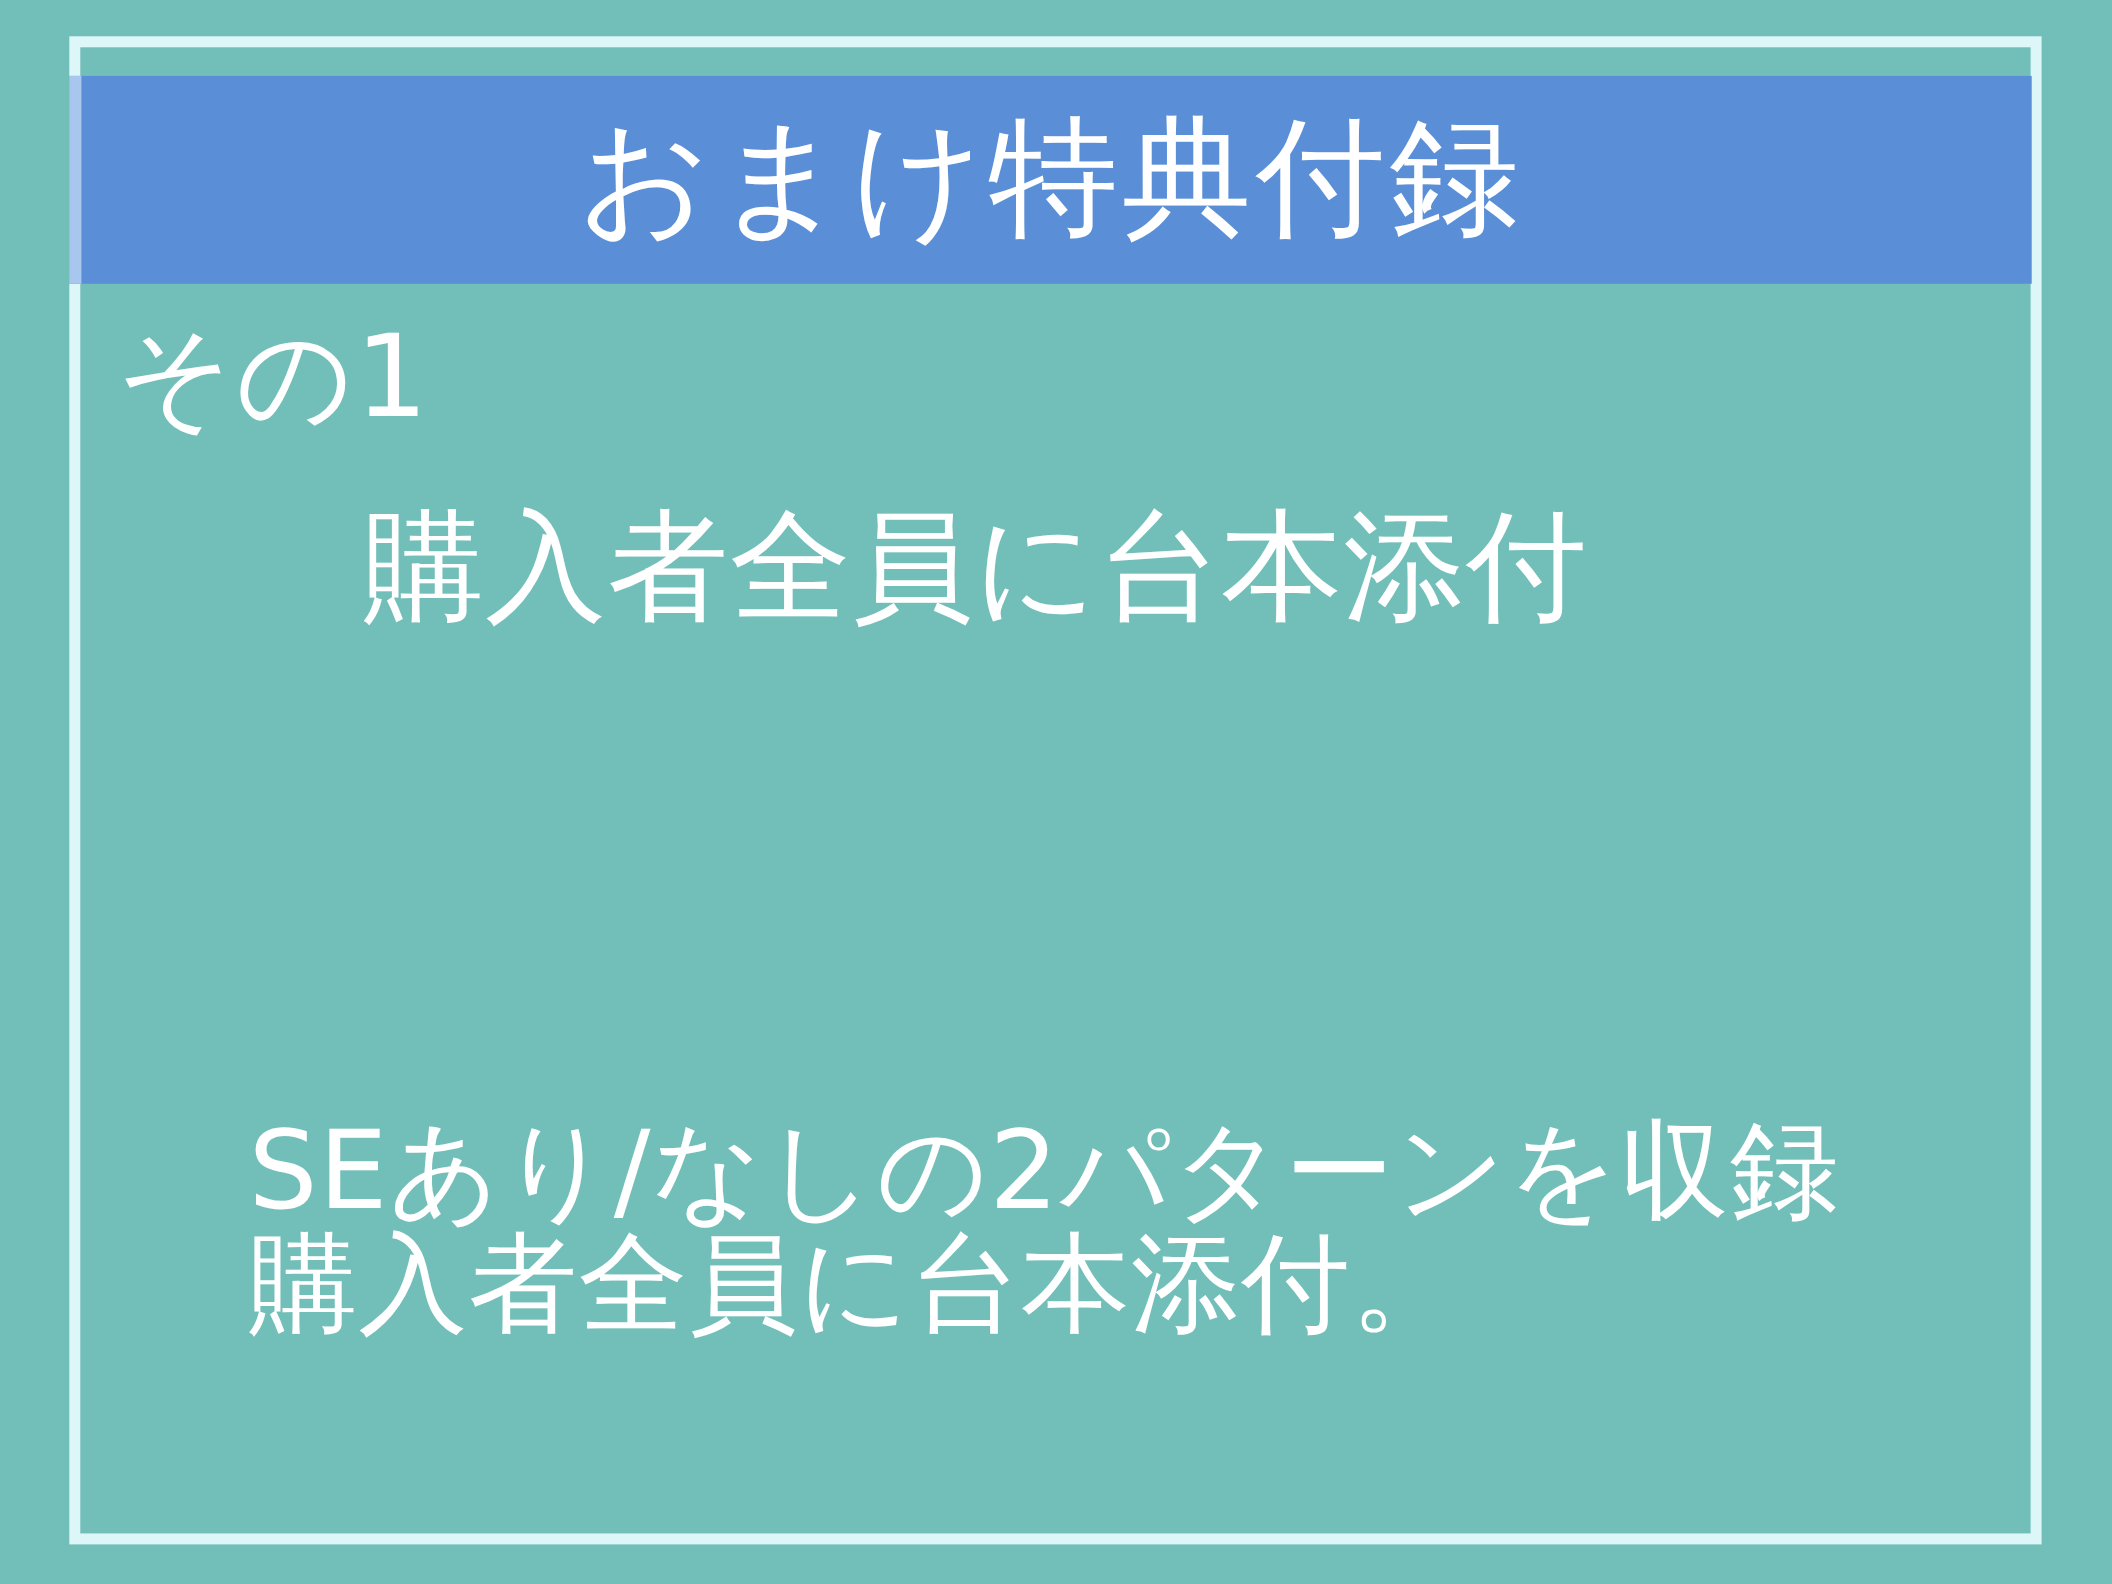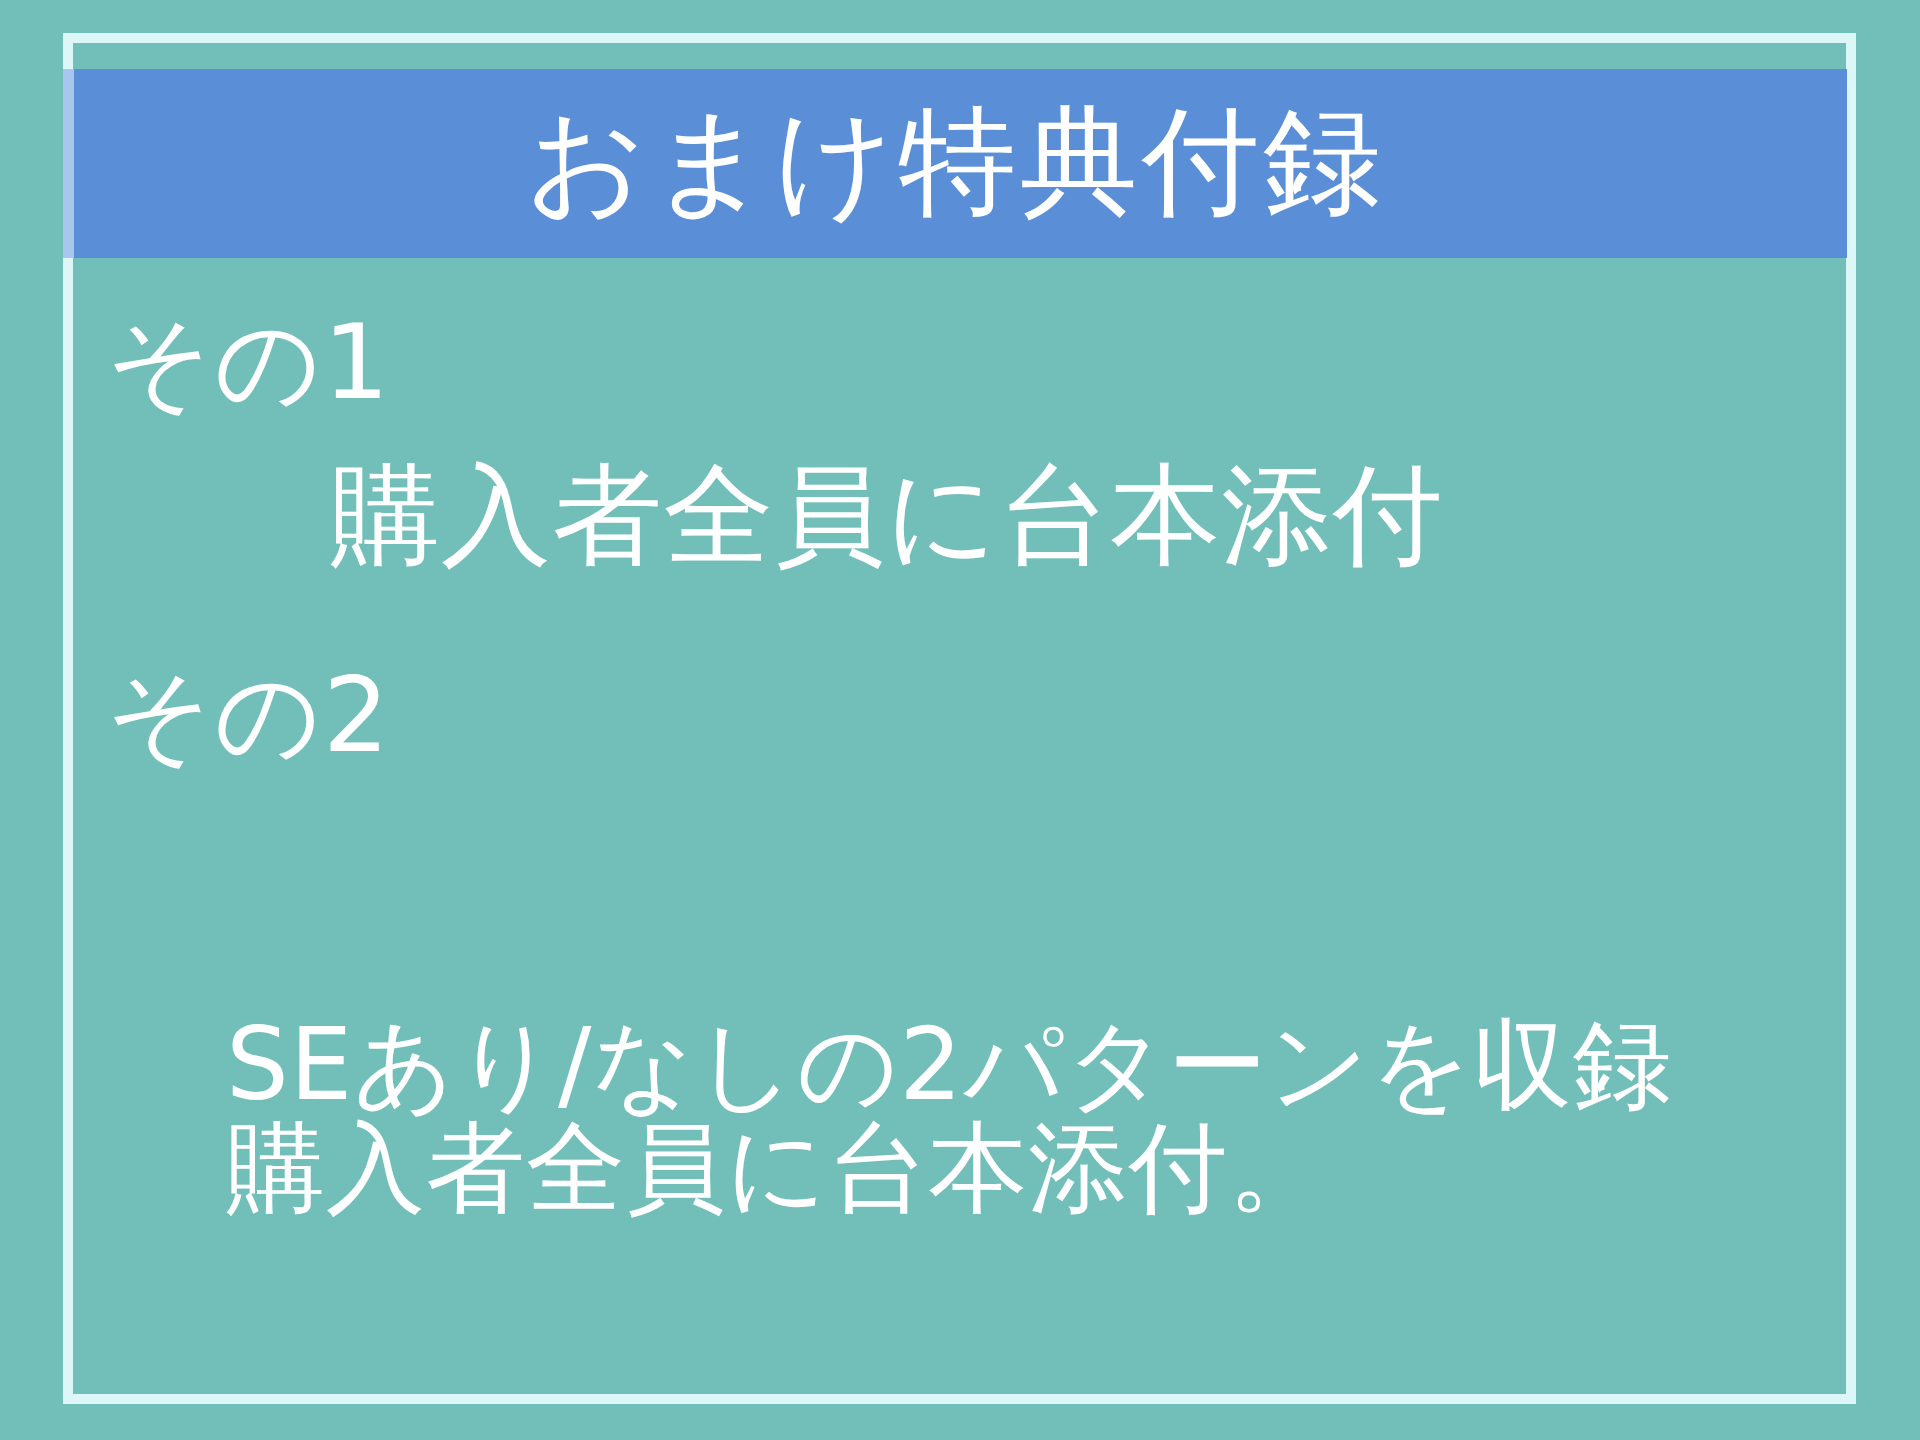--- a/index.html
+++ b/index.html
@@ -80,21 +80,21 @@
     letter-spacing: 0.02em;
   }
   .section-detail {
     position: absolute;
     font-size: 104px;
     line-height: 1.05;
     white-space: nowrap;
     letter-spacing: 0.01em;
   }
 
-  #label-1   { left: 16px;  top: 32px;  }
+  #label-1   { left: 16px;  top: 12px;  }
   #detail-1  { left: 196px; top: 180px; font-size: 110px; margin-left: 44px; }
   #label-2   { left: 16px;  top: 385px; }
   #detail-2a { left: 136px; top: 735px; font-size: 99px; }
   #detail-2b { left: 136px; top: 838px; font-size: 99px; }
 </style>
 </head>
 <body>
 
 <div id="canvas">
 
@@ -103,20 +103,19 @@
   <div id="title-band">
     <div id="title-text">おまけ特典付録</div>
   </div>
 
   <div id="body">
 
     <div class="section-label" id="label-1">その1</div>
 
     <div class="section-detail" id="detail-1">購入者全員に台本添付</div>
 
-    <div class="section-label" id="label-2">その2</div>
 
     <div class="section-detail" id="detail-2a">SEあり/なしの2パターンを収録</div>
 
     <div class="section-detail" id="detail-2b">購入者全員に台本添付。</div>
 
   </div>
 </div>
 
 </body></html>

